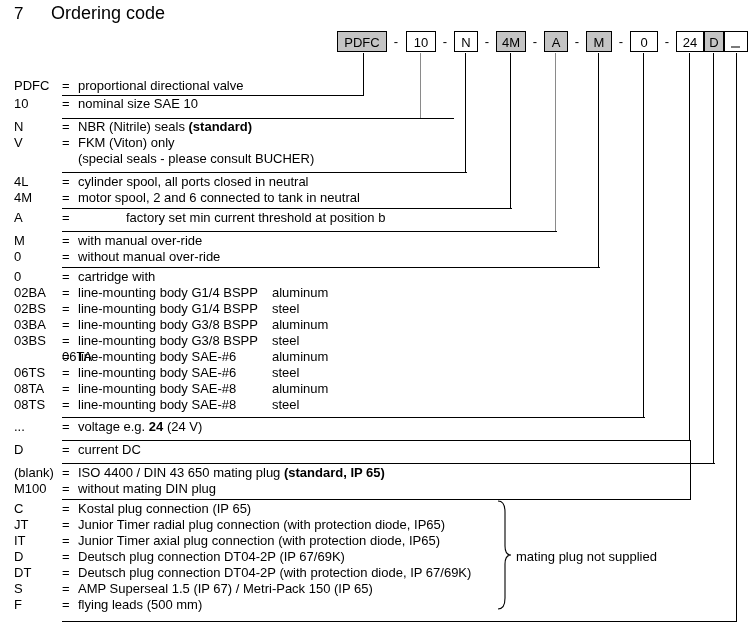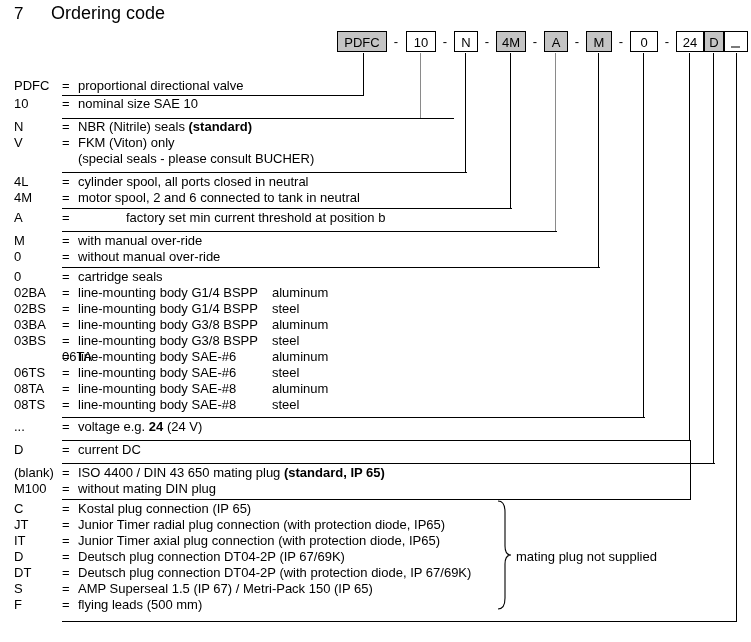--- a/index.html
+++ b/index.html
@@ -158,21 +158,21 @@
         <span class="row col-desc" style="position: absolute; top: 0px; left: 78px;">with manual over-ride</span>
       </div>
       <div class="row" style="top: 249px; left: 0px; width: 751px;">
         <span class="row col-code" style="position: absolute; top: 0px; left: 14px;">0</span>
         <span class="row col-eq" style="position: absolute; top: 0px; left: 62px;">=</span>
         <span class="row col-desc" style="position: absolute; top: 0px; left: 78px;">without manual over-ride</span>
       </div>
       <div class="row" style="top: 269px; left: 0px; width: 751px;">
         <span class="row col-code" style="position: absolute; top: 0px; left: 14px;">0</span>
         <span class="row col-eq" style="position: absolute; top: 0px; left: 62px;">=</span>
-        <span class="row col-desc" style="position: absolute; top: 0px; left: 78px;">cartridge seals</span>
+        <span class="row col-desc" style="position: absolute; top: 0px; left: 78px;">cartridge with</span>
       </div>
       <div class="row" style="top: 285px; left: 0px; width: 751px;">
         <span class="row col-code" style="position: absolute; top: 0px; left: 14px;">02BA</span>
         <span class="row col-eq" style="position: absolute; top: 0px; left: 62px;">=</span>
         <span class="row col-desc" style="position: absolute; top: 0px; left: 78px;">line-mounting body G1/4 BSPP</span>
         <span class="row" style="position: absolute; top: 0px; left: 272px;">aluminum</span>
       </div>
       <div class="row" style="top: 301px; left: 0px; width: 751px; padding-left: 16px;">
         <span class="row col-code" style="position: absolute; top: 0px; left: 14px;">02BS</span>
         <span class="row col-eq" style="position: absolute; top: 0px; left: 62px;">=</span>

